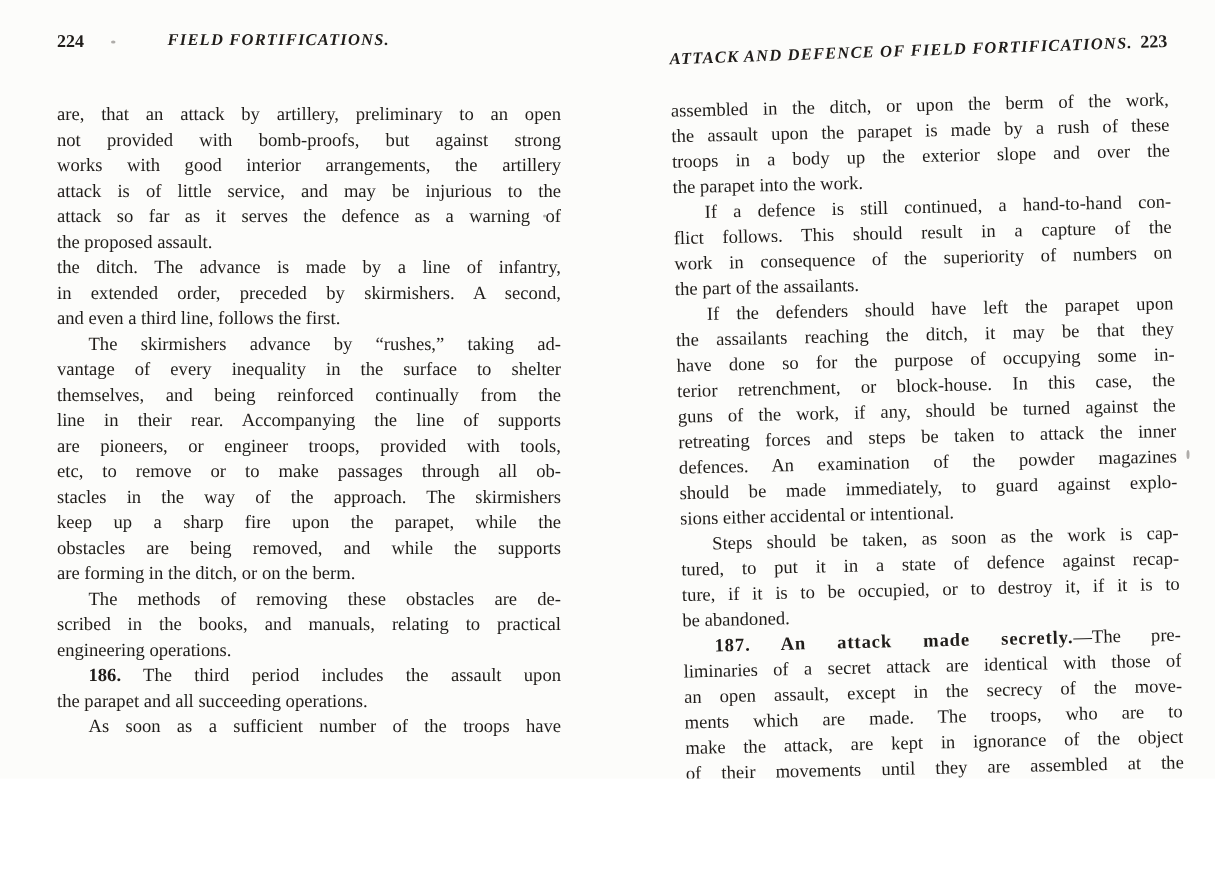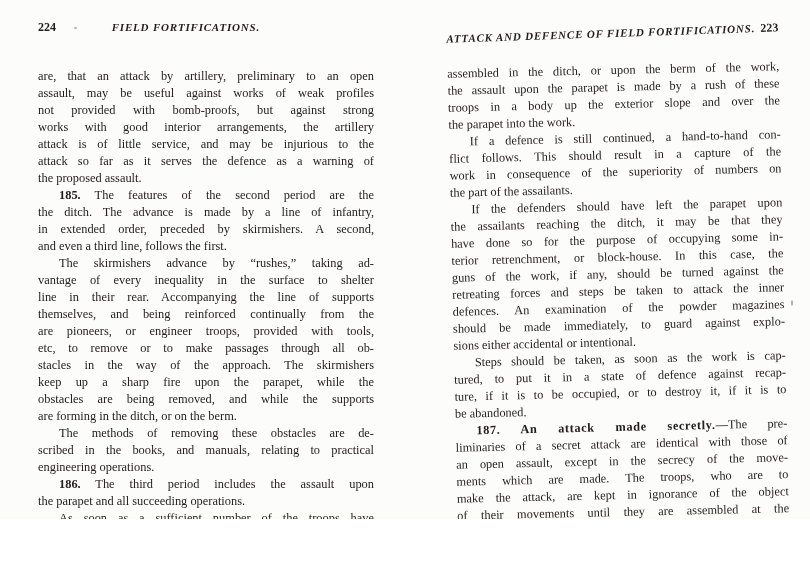--- a/index.html
+++ b/index.html
@@ -94,38 +94,36 @@
 <div class="scan">
 
   <div class="page page-left">
     <div class="running-head">
       <span class="folio">224</span>
       <span class="head-title">FIELD FORTIFICATIONS.</span>
     </div>
     <div class="body-text">
         <div class="para">
           <div class="line">are, that an attack by artillery, preliminary to an open</div>
-          <div class="line">assault, may be useful against works of weak profiles</div>
           <div class="line">not provided with bomb-proofs, but against strong</div>
           <div class="line">works with good interior arrangements, the artillery</div>
           <div class="line">attack is of little service, and may be injurious to the</div>
           <div class="line">attack so far as it serves the defence as a warning of</div>
           <div class="line end">the proposed assault.</div>
         </div>
         <div class="para">
-          <div class="line indent"><span class="lead">185.</span> The features of the second period are the</div>
           <div class="line">the ditch.  The advance is made by a line of infantry,</div>
           <div class="line">in extended order, preceded by skirmishers.  A second,</div>
           <div class="line end">and even a third line, follows the first.</div>
         </div>
         <div class="para">
           <div class="line indent">The skirmishers advance by “rushes,” taking ad-</div>
           <div class="line">vantage of every inequality in the surface to shelter</div>
+          <div class="line">themselves, and being reinforced continually from the</div>
           <div class="line">line in their rear.  Accompanying the line of supports</div>
-          <div class="line">themselves, and being reinforced continually from the</div>
           <div class="line">are pioneers, or engineer troops, provided with tools,</div>
           <div class="line">etc, to remove or to make passages through all ob-</div>
           <div class="line">stacles in the way of the approach.  The skirmishers</div>
           <div class="line">keep up a sharp fire upon the parapet, while the</div>
           <div class="line">obstacles are being removed, and while the supports</div>
           <div class="line end">are forming in the ditch, or on the berm.</div>
         </div>
         <div class="para">
           <div class="line indent">The methods of removing these obstacles are de-</div>
           <div class="line">scribed in the books, and manuals, relating to practical</div>

